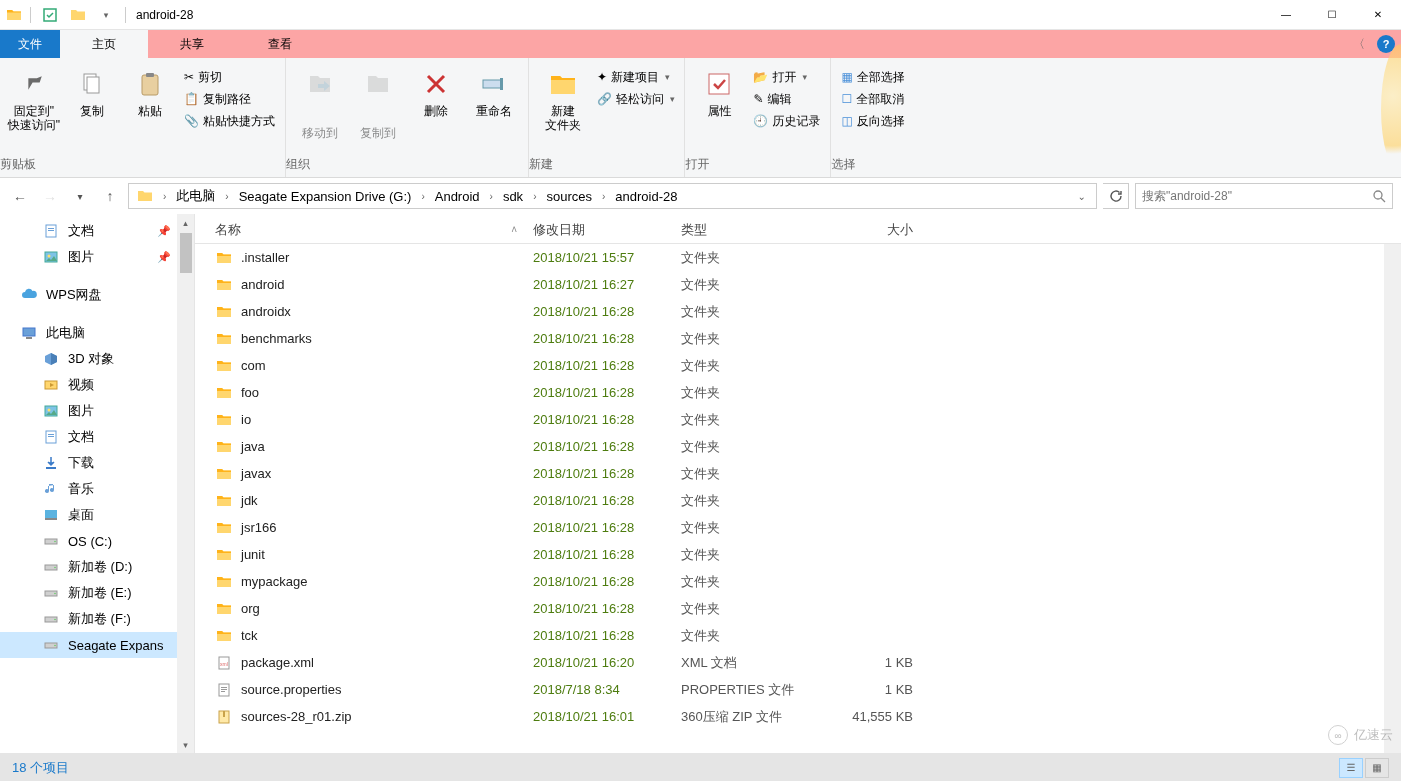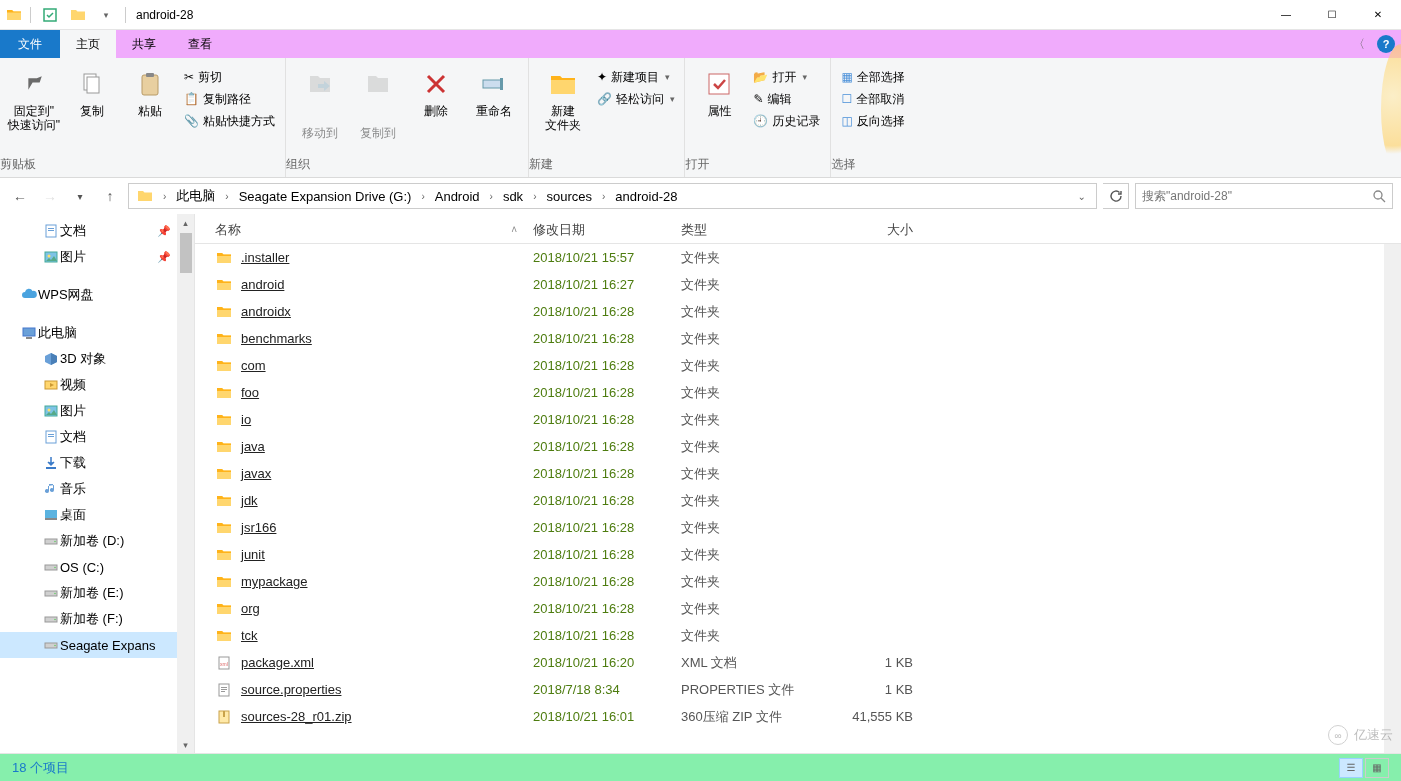--- a/index.html
+++ b/index.html
@@ -9,22 +9,22 @@
 .titlebar { height: 30px; background: #fff; display: flex; align-items: center; border-bottom: 1px solid #e5e5e5; }
 .titlebar .icons { display: flex; align-items: center; padding: 0 6px; gap: 6px; }
 .titlebar .folder-icon svg { width: 16px; height: 16px; }
 .titlebar .sep { width: 1px; height: 16px; background: #ccc; margin: 0 2px; }
 .titlebar .qat-btn { width: 22px; height: 22px; display:flex; align-items:center; justify-content:center; }
 .titlebar .title-text { margin-left: 8px; font-size: 12px; }
 .titlebar .win-controls { margin-left: auto; display: flex; }
 .titlebar .win-btn { width: 46px; height: 30px; display:flex; align-items:center; justify-content:center; font-size: 10px; }
 
 
-.ribbon-tabs { height: 28px; display:flex; align-items:stretch; background:#f0abfc; position:relative; }
-.ribbon-tab { padding: 0 16px; display:flex; align-items:center; font-size: 12px; cursor:default; }
+.ribbon-tabs { height: 28px; display:flex; align-items:stretch; background:#fca5a5; position:relative; }
+.ribbon-tab { padding: 0 32px; display:flex; align-items:center; font-size: 12px; cursor:default; }
 .ribbon-tab.file { background:#1979ca; color:#fff; padding:0 18px;}
 .ribbon-tab.active { background:#f5f6f7;  }
 .ribbon-right { margin-left:auto; display:flex; align-items:center; padding-right:6px; gap:4px;}
 .ribbon-right .chev { font-size:12px; color:#666; padding:0 8px;}
 .ribbon-right .help { width:18px; height:18px; border-radius:50%; background:#1979ca; color:#fff; display:flex; align-items:center; justify-content:center; font-size:11px; font-weight:bold;}
 
 
 .ribbon { height: 120px; background:#f5f6f7; display:flex; border-bottom:1px solid #dadada; }
 .ribbon-group { display:flex; flex-direction:column; border-right:1px solid #e1e1e1; }
 .ribbon-group .row { flex:1; display:flex; align-items:flex-start; padding:6px 6px 0; gap:2px;}
@@ -47,48 +47,48 @@
 .search { width:258px; height:26px; border:1px solid #ccc; display:flex; align-items:center; padding:0 6px; color:#777;}
 .search .mag { margin-left:auto; }
 
 
 .main { display:flex; height: calc(781px - 30px - 28px - 120px - 36px - 28px); }
 .sidebar { width:195px; border-right:1px solid #e5e5e5; overflow:hidden; position:relative; background:#fff;}
 .sidebar .sb-scroll { position:absolute; right:0; top:0; width:17px; height:100%; background:#f0f0f0; display:flex; flex-direction:column; align-items:center;}
 .sidebar .sb-scroll .arr { height:17px; width:100%; display:flex; align-items:center; justify-content:center; font-size:9px; color:#666;}
 .sidebar .sb-scroll .thumb { width:12px; background:#c2c2c2; height:40px; margin-top:2px; border-radius:0;}
 .sidebar-items { padding:4px 0; width:calc(100% - 17px);}
-.sb-item { display:flex; align-items:center; height:26px; padding-left:36px; gap:0; font-size:13px; white-space:nowrap; overflow:hidden;}
+.sb-item { display:flex; align-items:center; height:26px; padding-left:36px; gap:8px; font-size:13px; white-space:nowrap; overflow:hidden;}
 .sb-item.lvl1 { padding-left:20px; }
 .sb-item.lvl2 { padding-left:42px; }
 .sb-item .ic { width:18px; height:18px; display:flex; align-items:center; justify-content:center; flex-shrink:0;}
 .sb-item .pin { margin-left:auto; color:#888; font-size:11px; padding-right:6px;}
 .sb-item.selected { background:#cce8ff; }
 .sb-spacer { height:12px; }
 
 
 .filelist { flex:1; display:flex; flex-direction:column; position:relative;}
 .fl-header { height:30px; display:flex; align-items:center; border-bottom:1px solid #e5e5e5; color:#444; font-size:13px; padding-top:2px;}
 .fl-header .col { padding:0 8px; display:flex; align-items:center; gap:6px;}
 .col-name { width:330px; padding-left:20px !important;}
 .col-date { width:148px; }
 .col-type { width:154px; }
 .col-size { width:94px; text-align:right; justify-content:flex-end;}
 .fl-body { flex:1; overflow:hidden;}
 .fl-row { height:27px; display:flex; align-items:center; font-size:13px; color:#222;}
 .fl-row .cell { padding:0 8px; white-space:nowrap; overflow:hidden; text-overflow:ellipsis;}
-.fl-row .cell.name { width:330px; display:flex; align-items:center; gap:8px; padding-left:20px;text-decoration:underline;}
+.fl-row .cell.name { width:330px; display:flex; align-items:center; gap:8px; padding-left:20px;}
 .fl-row .cell.date { width:148px; color:#4d7c0f;}
 .fl-row .cell.type { width:154px; color:#555;}
 .fl-row .cell.size { width:94px; text-align:right; color:#555;}
 .fl-row .ic { width:18px; height:18px; display:flex; align-items:center; justify-content:center; flex-shrink:0;}
 .fl-scroll { position:absolute; right:0; top:30px; bottom:0; width:17px; background:#f0f0f0;}
 
 
-.statusbar { height:28px; border-top:1px solid #e5e5e5; display:flex; align-items:center; padding:0 12px; font-size:13px; color:#1979ca; background:#86efac;}
+.statusbar { height:28px; border-top:1px solid #e5e5e5; display:flex; align-items:center; padding:0 12px; font-size:13px; color:#1979ca; background:#e5e5e5;}
 .statusbar .views { margin-left:auto; display:flex; gap:2px;}
 .statusbar .vbtn { width:24px; height:20px; border:1px solid #ccc; display:flex; align-items:center; justify-content:center; font-size:10px; color:#666;}
 .statusbar .vbtn.active { background:#cce8ff; border-color:#99d1ff;}
 
 
 .watermark { position:absolute; right:8px; bottom:36px; opacity:.55; font-size:13px; color:#888; display:flex; align-items:center; gap:6px;}
 .watermark .circ { width:20px; height:20px; border:1.5px solid #aaa; border-radius:50%; display:flex; align-items:center; justify-content:center; font-size:10px;}
 .edge-blob { position:absolute; right:-20px; top:44px; width:40px; height:130px; background:radial-gradient(circle at 30% 40%, #ffe9a8, #ffcf5e 60%, transparent 70%); border-radius:50%; opacity:.6; pointer-events:none; }
 
 
@@ -460,30 +460,30 @@
           </span>
           <span>桌面</span>
         </div>
         <div class="sb-item lvl2">
           <span class="ic">
             <svg width="16" height="16" viewBox="0 0 16 16">
               <rect x="2" y="6" width="12" height="5" fill="#d0d0d0" stroke="#999"></rect>
               <circle cx="12" cy="8.5" r=".8" fill="#6c6"></circle>
             </svg>
           </span>
-          <span>新加卷 (D:)</span>
+          <span>OS (C:)</span>
         </div>
         <div class="sb-item lvl2">
           <span class="ic">
             <svg width="16" height="16" viewBox="0 0 16 16">
               <rect x="2" y="6" width="12" height="5" fill="#d0d0d0" stroke="#999"></rect>
               <circle cx="12" cy="8.5" r=".8" fill="#6c6"></circle>
             </svg>
           </span>
-          <span>OS (C:)</span>
+          <span>新加卷 (D:)</span>
         </div>
         <div class="sb-item lvl2">
           <span class="ic">
             <svg width="16" height="16" viewBox="0 0 16 16">
               <rect x="2" y="6" width="12" height="5" fill="#d0d0d0" stroke="#999"></rect>
               <circle cx="12" cy="8.5" r=".8" fill="#6c6"></circle>
             </svg>
           </span>
           <span>新加卷 (E:)</span>
         </div>

